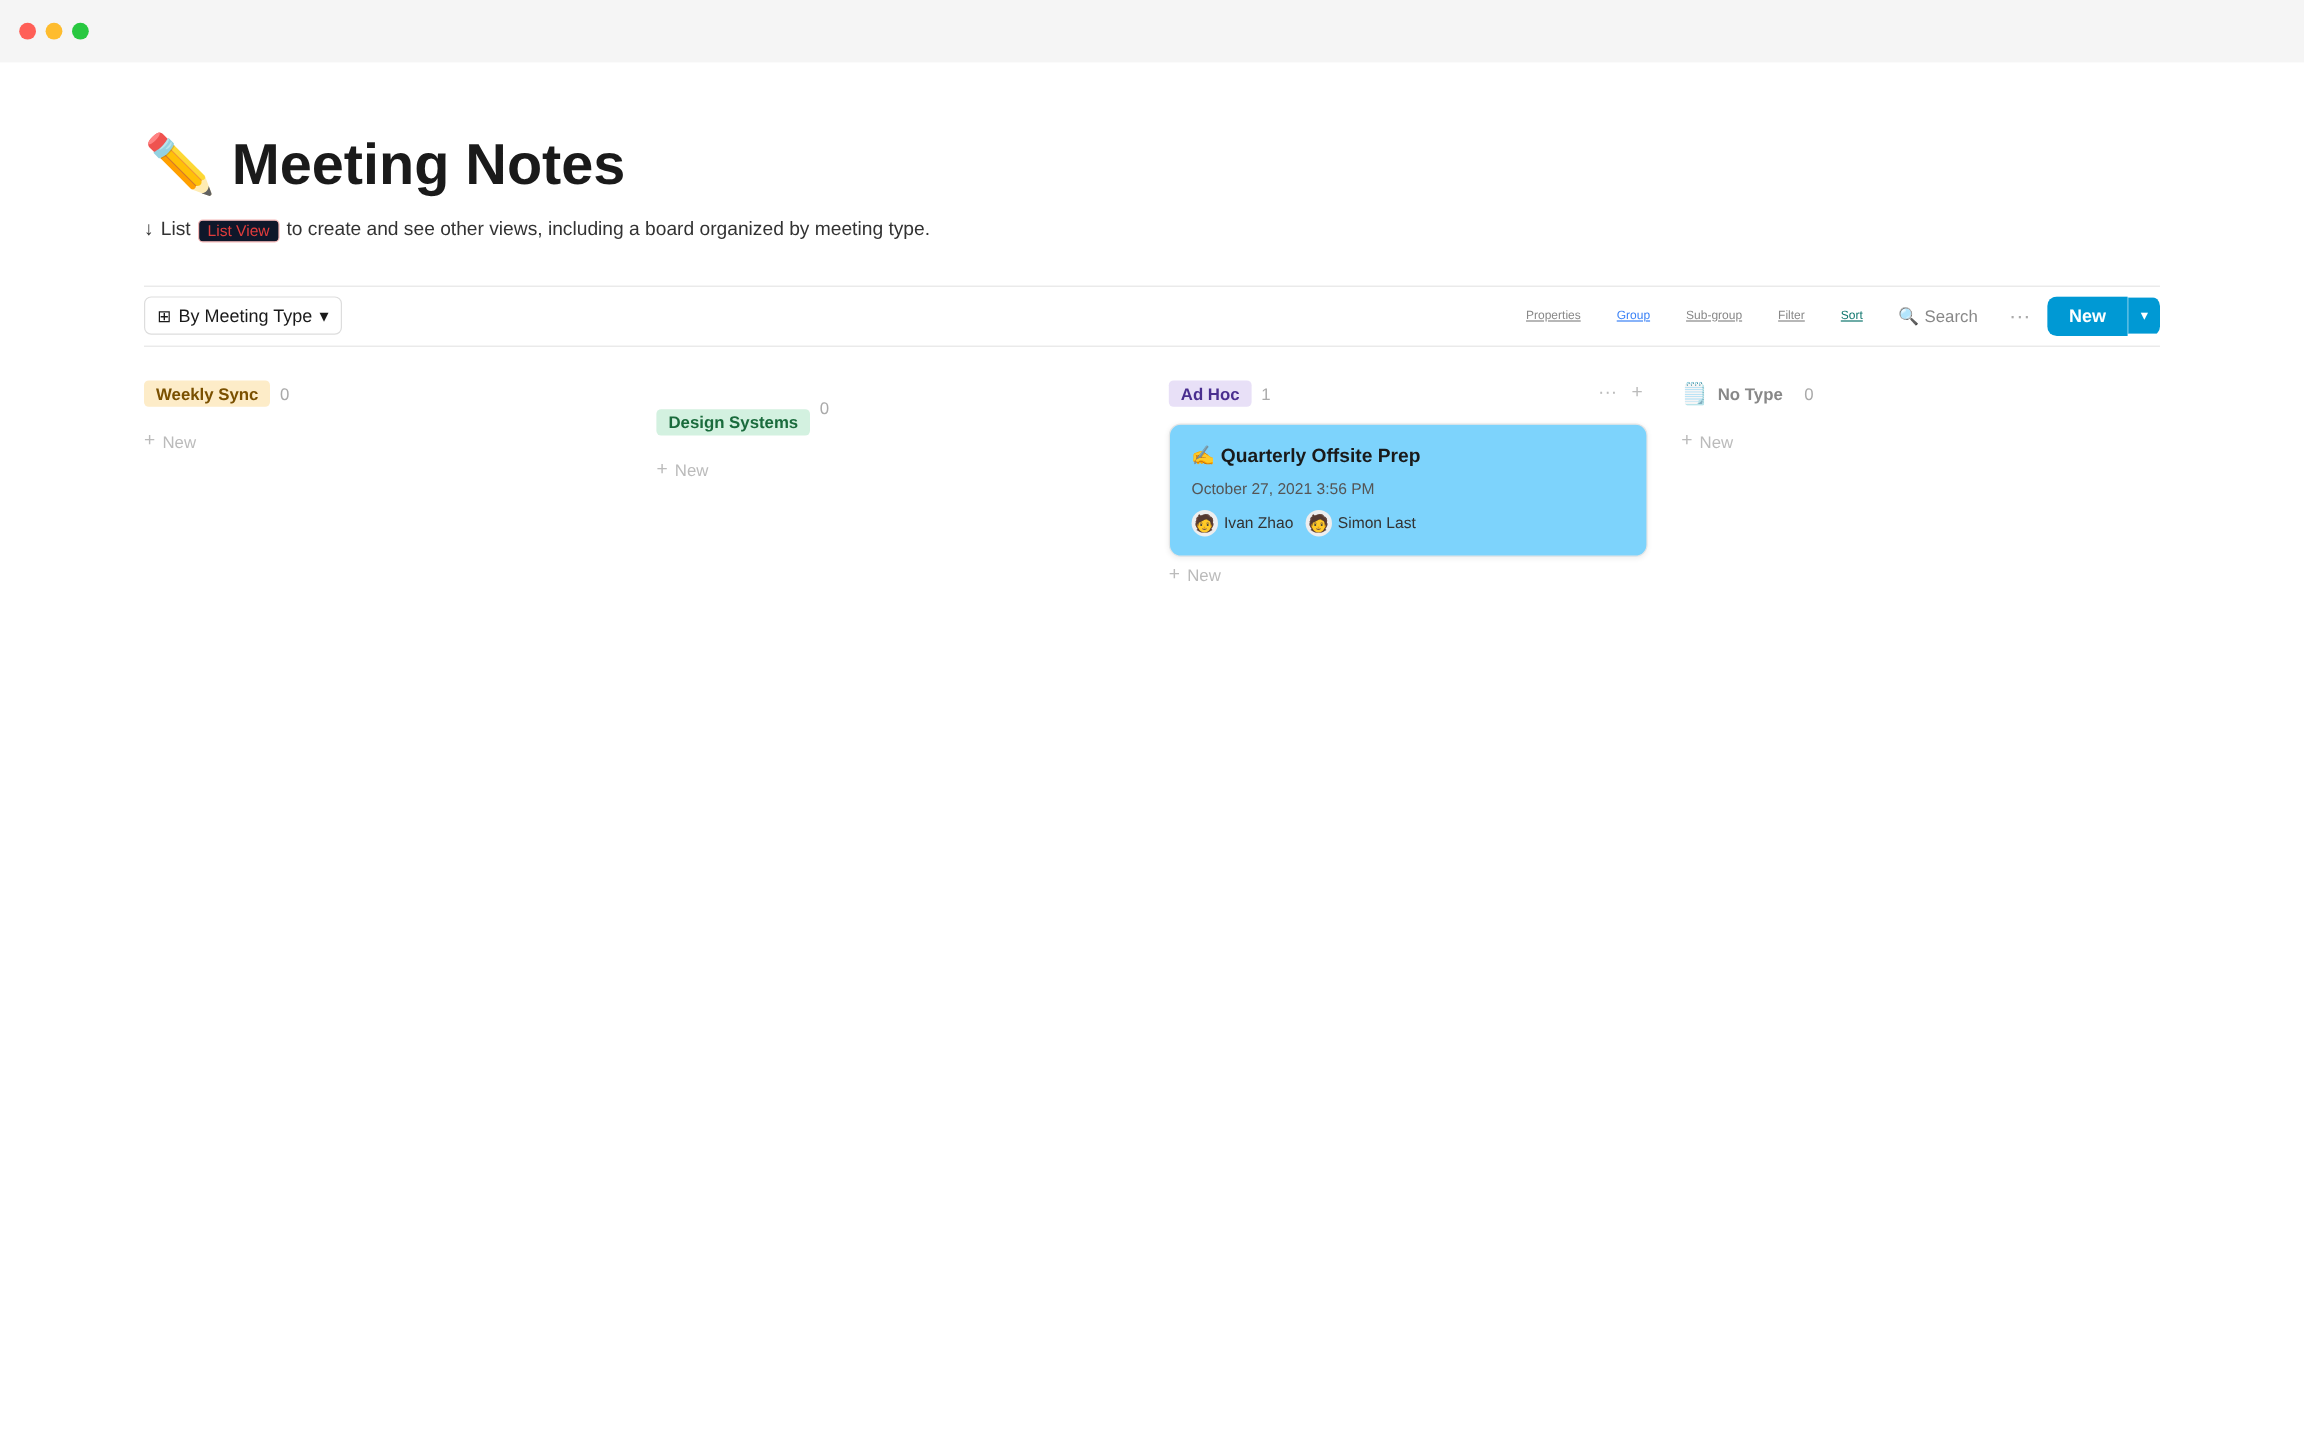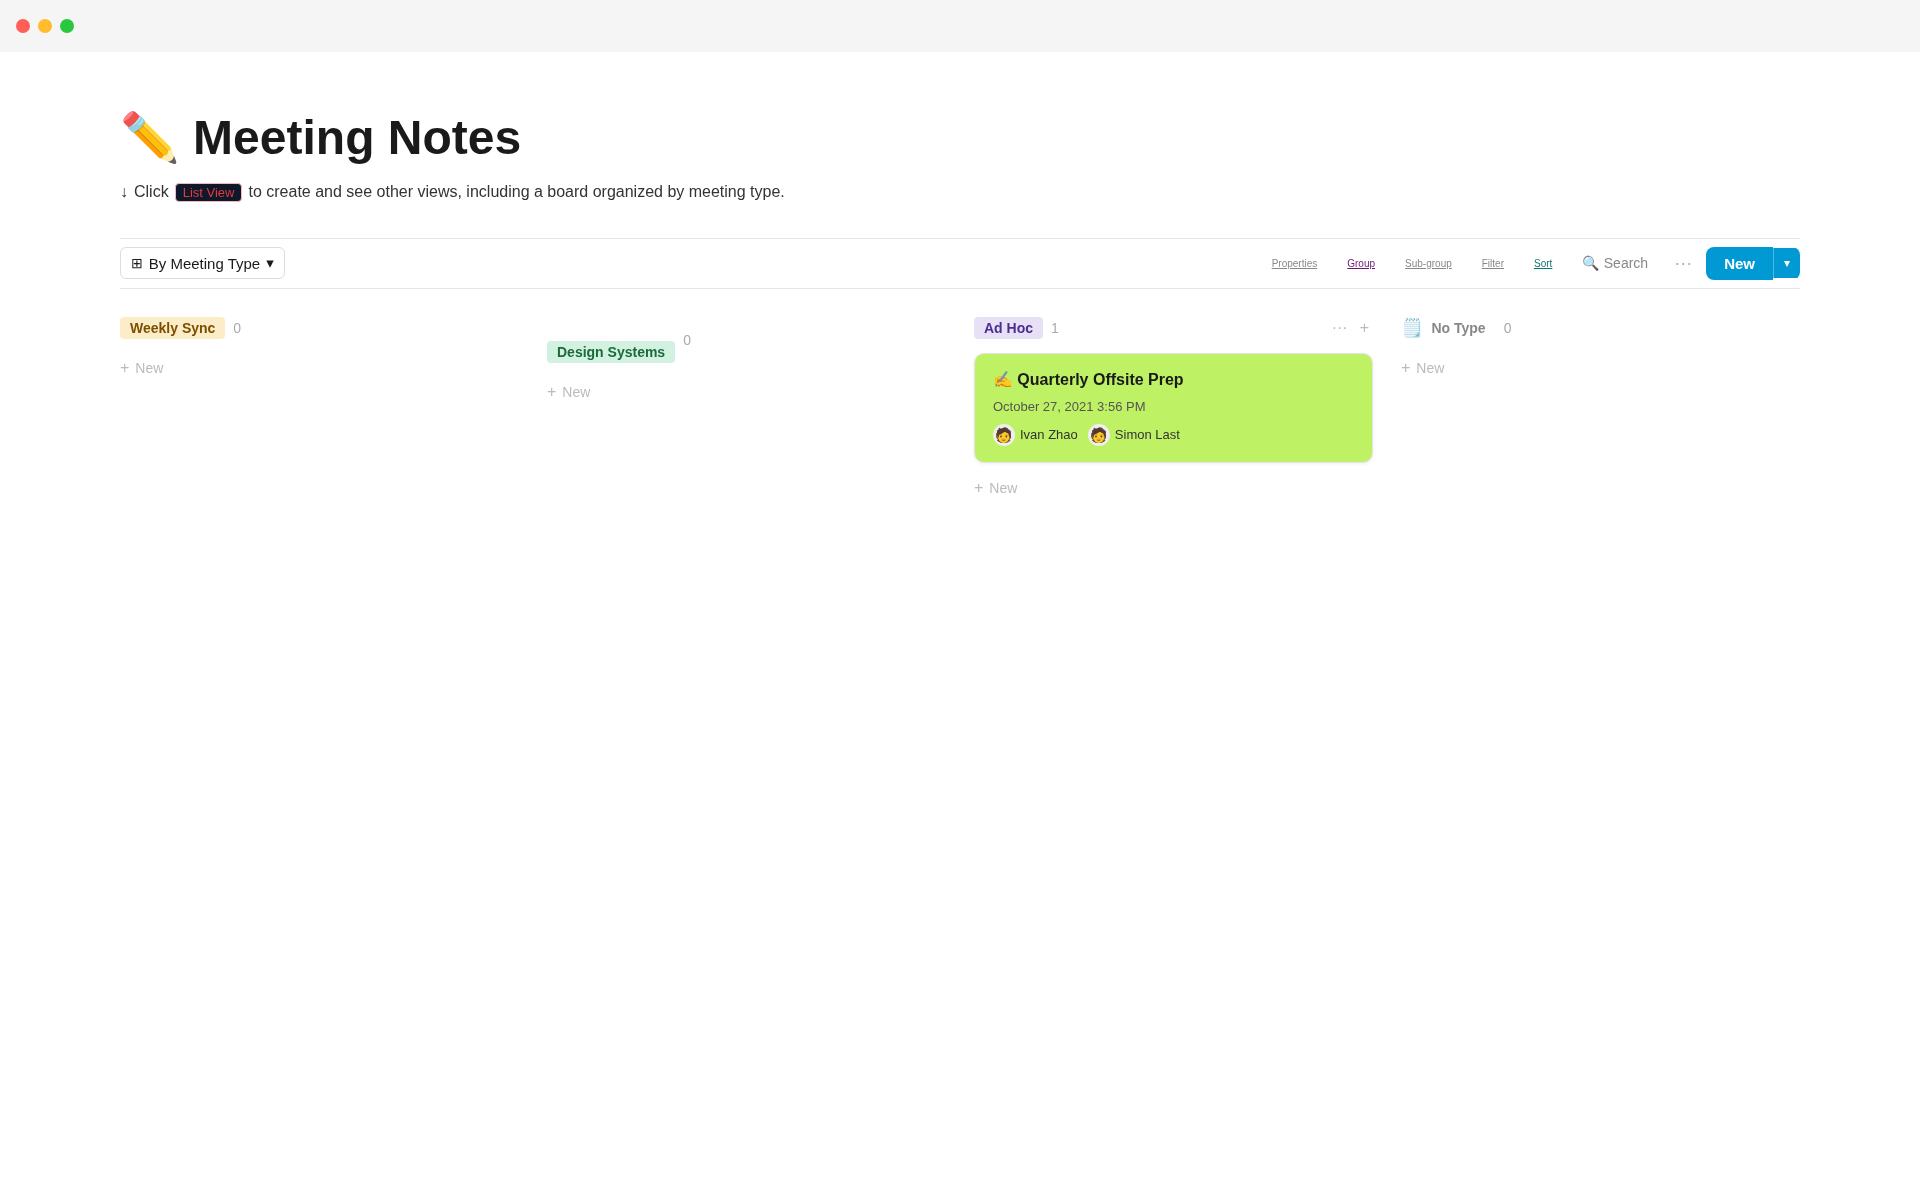--- a/index.html
+++ b/index.html
@@ -114,21 +114,21 @@
       background: none;
       cursor: pointer;
       font-size: 10px;
       color: #888;
       border-radius: 6px;
       display: flex;
       align-items: center;
       gap: 4px;
       text-decoration: underline;
     }
-    .toolbar-btn.active { color: #701a75; font-weight: 500; }
+    .toolbar-btn.active { color: #3b82f6; font-weight: 500; }
     .toolbar-btn.sort-active { color: #0f766e; }
     .search-btn {
       display: flex;
       align-items: center;
       gap: 4px;
       padding: 6px 12px;
       border: none;
       background: none;
       cursor: pointer;
       font-size: 14px;
@@ -212,25 +212,24 @@
       background: none;
       cursor: pointer;
       color: #bbb;
       font-size: 16px;
       padding: 2px 4px;
       border-radius: 4px;
     }
 
     
     .card {
-      background: #bef264;
+      background: #7dd3fc;
       border: 1px solid #e5e5e5;
       border-radius: 10px;
       padding: 16px 18px;
-      margin-bottom: 10px;
       box-shadow: 0 1px 4px rgba(0,0,0,0.06);
     }
     .card-title {
       font-size: 16px;
       font-weight: 700;
       color: #1a1a1a;
       margin-bottom: 10px;
     }
     .card-date {
       font-size: 13px;
@@ -287,21 +286,21 @@
 
 <div class="main-content">
 
   <div>
     <h1 class="page-title">
       <span>✏️</span>
       <span>Meeting Notes</span>
     </h1>
     <div class="hint-row">
       <span>↓</span>
-      <span>Click</span>
+      <span>List</span>
       <span class="list-view-badge">List View</span>
       <span>to create and see other views, including a board organized by meeting type.</span>
     </div>
   </div>
 
   <div class="toolbar">
     <div class="toolbar-left">
       <div class="view-selector">
         <span class="view-icon">⊞</span>
         <span>By Meeting Type</span>

